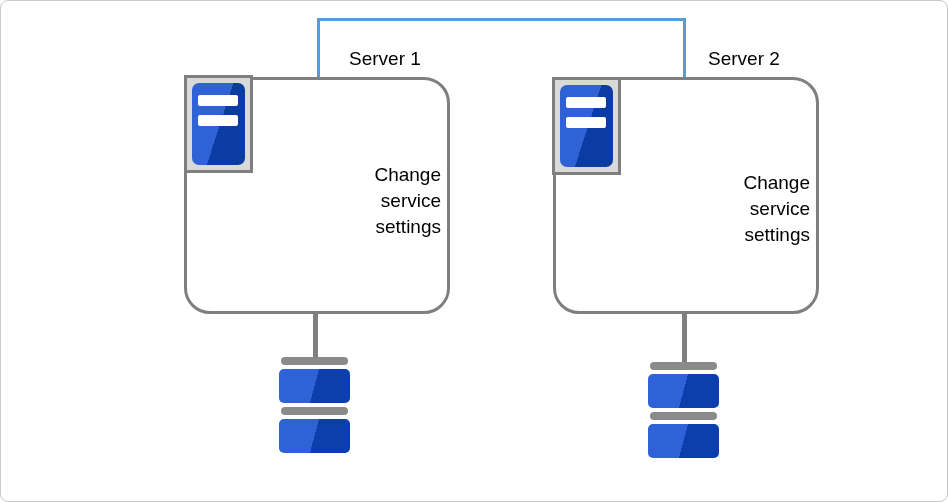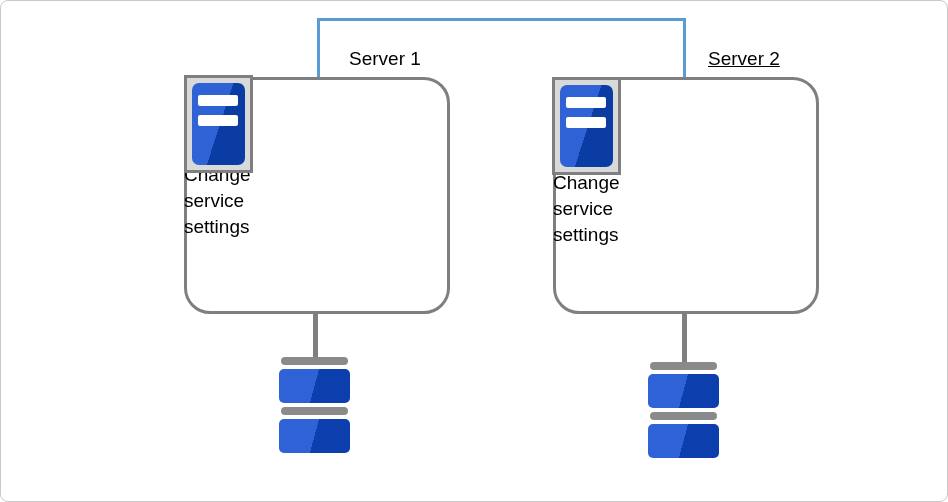--- a/index.html
+++ b/index.html
@@ -34,34 +34,34 @@
     border-top:3px solid var(--link-blue);
     border-left:3px solid var(--link-blue);
     border-right:3px solid var(--link-blue);
   }
   .lbl{
     position:absolute;top:47px;
     font-size:19px;line-height:22px;color:var(--text-color);
     white-space:nowrap;
   }
   .s1lbl{left:348px;}
-  .s2lbl{left:707px;text-decoration:underline;}
+  .s2lbl{left:707px;}
   
   .gbox{
     position:absolute;top:76px;width:266px;height:237px;
     background:#ffffff;
     border:3px solid var(--box-border);
     border-radius:26px;
   }
   .b1{left:183px;}
   .b2{left:552px;}
   
   .action{
     position:absolute;width:257px;
-    text-align:left;
+    text-align:right;
     font-size:19px;line-height:26px;color:var(--text-color);
   }
   .a1{left:183px;top:161px;}
   .a2{left:552px;top:169px;}
   
   .iconbox{
     position:absolute;width:69px;height:98px;
     background:var(--icon-box-fill);
     border:3px solid var(--box-border);
     display:flex;align-items:center;justify-content:center;

